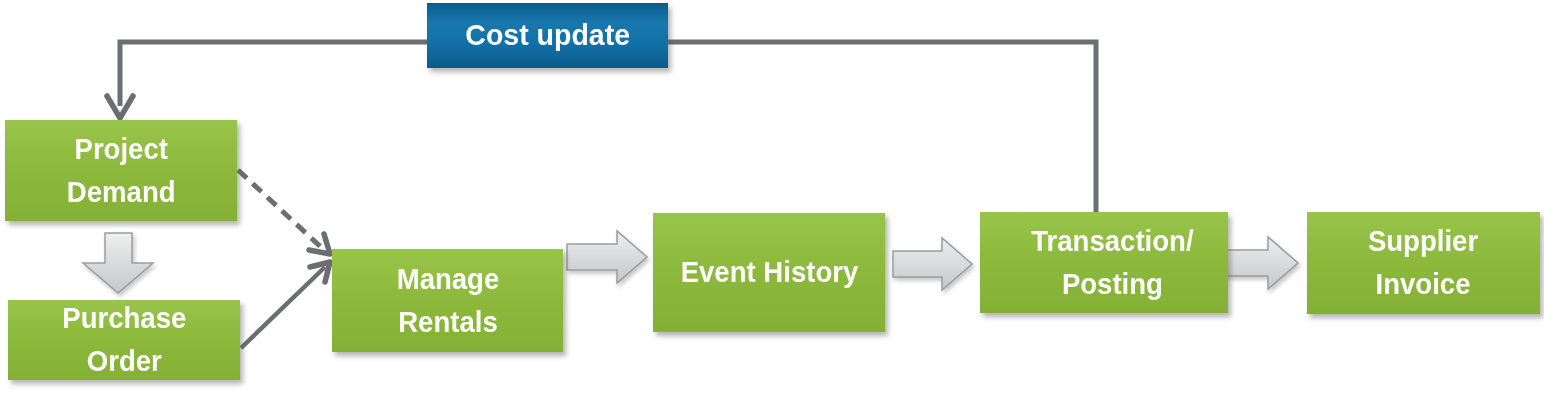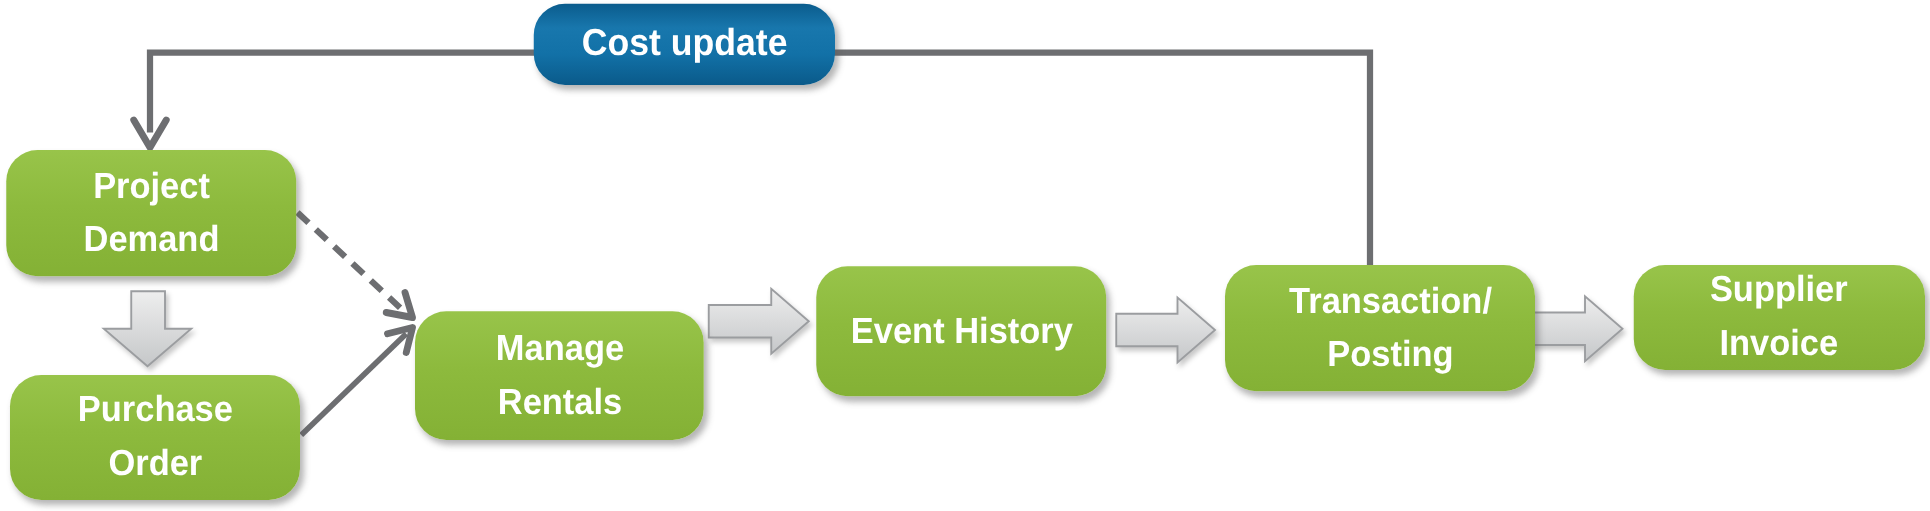--- a/index.html
+++ b/index.html
@@ -42,41 +42,40 @@
     display: flex;
     align-items: center;
     justify-content: center;
     text-align: center;
     color: #ffffff;
     font-weight: bold;
     font-size: 29px;
     line-height: 1.48;
     white-space: pre-line;
     box-shadow: 3px 4px 5px rgba(90,90,90,0.45);
-    border-radius: 25px;
   }
   .box > span {
     display: inline-block;
     transform: scaleX(0.95);
   }
   .green {
     background: linear-gradient(180deg, #98c44a 0%, #8dba3d 45%, #84b135 100%);
     text-align: center;
   }
   .blue {
     background: linear-gradient(180deg, #0b5c8d 0%, #1877ad 30%, #1271a7 62%, #0a5a8a 100%);
     font-size: 30px;
   }
   #cost-update        { left: 427px; top: 3px;   width: 241px; height: 65px; }
   #project-demand     { left: 5px;   top: 120px; width: 232px; height: 101px; }
-  #purchase-order     { left: 8px;   top: 300px; width: 232px; height: 100px; }
+  #purchase-order     { left: 8px;   top: 300px; width: 232px; height: 80px; }
   #manage-rentals     { left: 332px; top: 206px; width: 231px; height: 103px; margin-top: 43px; }
-  #event-history      { left: 653px; top: 213px; width: 232px; height: 104px; }
+  #event-history      { left: 653px; top: 213px; width: 232px; height: 119px; }
   #transaction-posting{ left: 980px; top: 212px; width: 232px; height: 101px; padding-left: 16px; }
-  #supplier-invoice   { left: 1307px;top: 212px; width: 233px; height: 84px; }
+  #supplier-invoice   { left: 1307px;top: 212px; width: 233px; height: 102px; }
 </style>
 </head>
 <body>
 
 <div class="canvas">
 
   <svg class="connector-layer" viewBox="0 0 1544 409" xmlns="http://www.w3.org/2000/svg">
     <defs>
       <linearGradient id="blockGrad" x1="0" y1="0" x2="0" y2="1">
         <stop offset="0" stop-color="#eeeeee"></stop>

